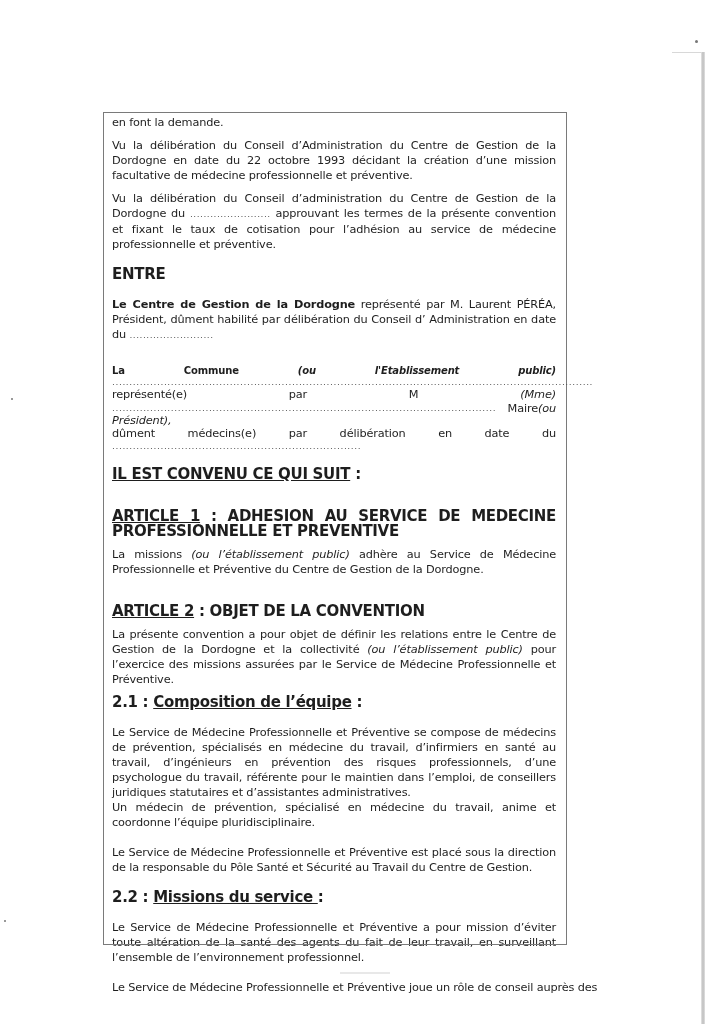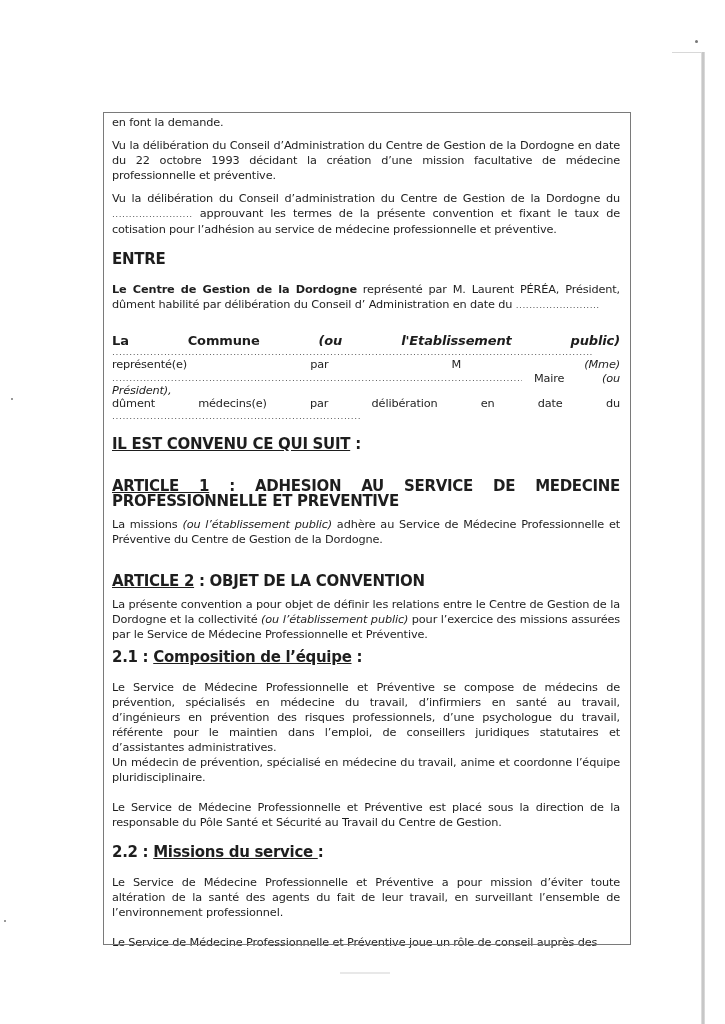--- a/index.html
+++ b/index.html
@@ -9,21 +9,21 @@
   }
   .scan-edge {
     position: absolute; left: 701px; top: 52px; width: 4px; height: 972px;
     background: linear-gradient(to right, #e6e6e6, #bdbdbd 50%, #e2e2e2);
   }
   .scan-top { position: absolute; left: 672px; top: 52px; width: 30px; height: 1px; background: #d8d8d8; }
   .speck { position: absolute; width: 3px; height: 3px; background: #777; border-radius: 50%; }
   .page-mark { position: absolute; left: 340px; top: 972px; width: 50px; height: 2px; background: #e8e8e8; }
 
   .box {
-    position: absolute; left: 103px; top: 112px; width: 528px; height: 832px;
+    position: absolute; left: 103px; top: 112px; width: 464px; height: 832px;
     border: 1px solid #7a7a7a; border-bottom: none; box-sizing: border-box;
     padding: 2px 10px 0 8px;
     font-size: 11.3px; line-height: 15px; letter-spacing: -0.15px;
   }
   .box .bottom-line { position: absolute; left: -1px; right: -1px; bottom: -1px; height: 1px; background: #7a7a7a; }
   p { margin: 0; text-align: justify; }
   .gap-s { margin-top: 8px; }
   .gap-m { margin-top: 15px; }
   .gap-l { margin-top: 20px; }
   .gap-xl { margin-top: 27px; }
@@ -53,21 +53,21 @@
     <span class="dots">........................</span><span> approuvant les termes de la présente convention et fixant le taux de cotisation pour l’adhésion au service de médecine professionnelle et préventive.</span>
   </p>
 
   <p class="gap-m head">ENTRE</p>
 
   <p class="gap-m">
     <b>Le Centre de Gestion de la Dordogne</b><span> représenté par M. Laurent PÉRÉA, Président, dûment habilité par délibération du Conseil d’ Administration en date du </span><span class="dots">.........................</span>
   </p>
 
 
-  <div class="gap-l spread bold" style="font-size:13px;">
+  <div class="gap-l spread bold" style="font-size:10px;">
     <span>La</span>
     <span>Commune</span>
     <i>(ou</i>
     <i>l'Etablissement</i>
     <i>public)</i>
   </div>
   <div class="dotline" style="width:480px;line-height:9px;">..........................................................................................................................................................</div>
   <div class="spread">
     <span>représenté(e)</span>
     <span>par</span>

